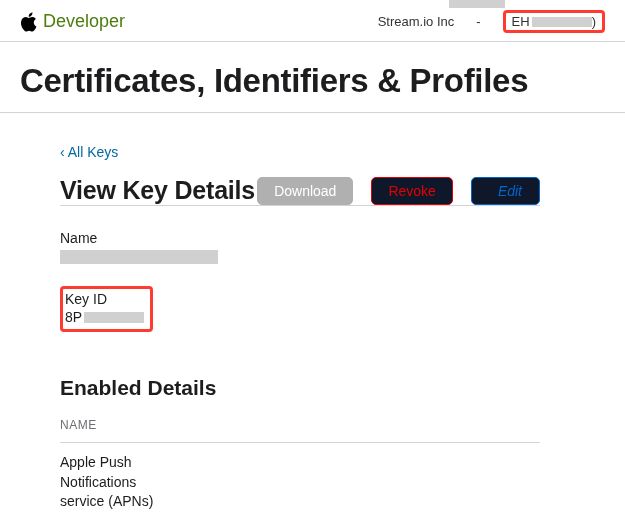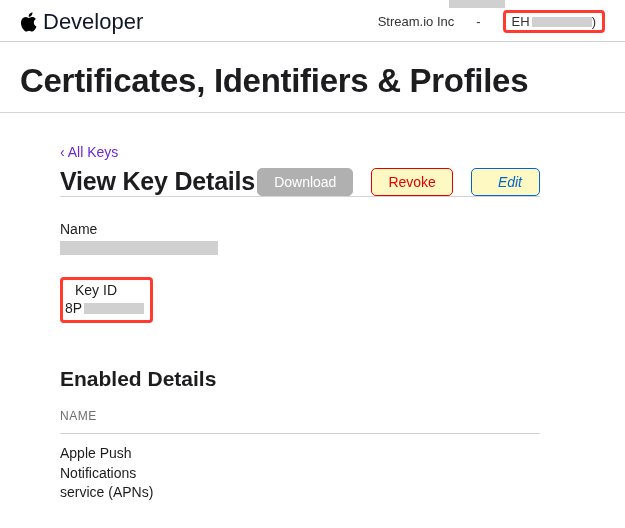--- a/index.html
+++ b/index.html
@@ -14,23 +14,23 @@
     align-items: center;
     justify-content: space-between;
     padding: 8px 20px 6px 20px;
     border-bottom: 1px solid #d2d2d7;
     height: 42px;
   }
   .brand {
     display: flex;
     align-items: center;
     gap: 6px;
-    font-size: 22px;
+    font-size: 18px;
     font-weight: 400;
-    color: #0f172a;
+    color: #4d7c0f;
   }
   .apple-logo svg { display: block; }
   .topnav-right {
     display: flex;
     align-items: center;
     gap: 22px;
     font-size: 13px;
     color: #333;
     position: relative;
   }
@@ -63,43 +63,43 @@
     font-weight: 700;
     letter-spacing: -0.3px;
     padding: 20px 20px 12px 20px;
     border-bottom: 1px solid #d2d2d7;
   }
   .content {
     padding: 30px 20px 20px 60px;
     max-width: 560px;
   }
   .back-link {
-    color: #6d28d9;
+    color: #0369a1;
     font-size: 14px;
     text-decoration: none;
     display: inline-block;
-    margin-bottom: 7px;
+    margin-bottom: 16px;
   }
   .header-row {
     display: flex;
     align-items: center;
     justify-content: space-between;
   }
   .section-h1 {
     font-size: 25px;
     font-weight: 700;
     letter-spacing: -0.2px;
   }
   .btn-row { display: flex; gap: 18px; }
   .btn {
     font-size: 14px;
     padding: 5px 16px;
     border-radius: 5px;
     border: 1px solid;
-    background: #fef9c3;
+    background: #0f172a;
     cursor: pointer;
     font-family: inherit;
   }
   .btn-disabled {
     background: #b0b0b0;
     color: #fff;
     border-color: #b0b0b0;
     cursor: default;
   }
   .btn-revoke { color: #e30000; border-color: #e30000; }
@@ -116,21 +116,21 @@
     height: 14px;
     background: #d0d0d0;
   }
   .keyid-box {
     display: inline-block;
     border: 3px solid #ff3b30;
     border-radius: 4px;
     padding: 2px 6px 4px 2px;
     margin-top: 22px;
   }
-  .keyid-box .field-label { font-size: 14px; margin-bottom: 2px; margin-left: 10px; }
+  .keyid-box .field-label { font-size: 14px; margin-bottom: 2px; }
   .keyid-val {
     display: flex;
     align-items: center;
     font-size: 14px;
   }
   .keyid-redact {
     display: inline-block;
     width: 60px;
     height: 11px;
     background: #d0d0d0;

